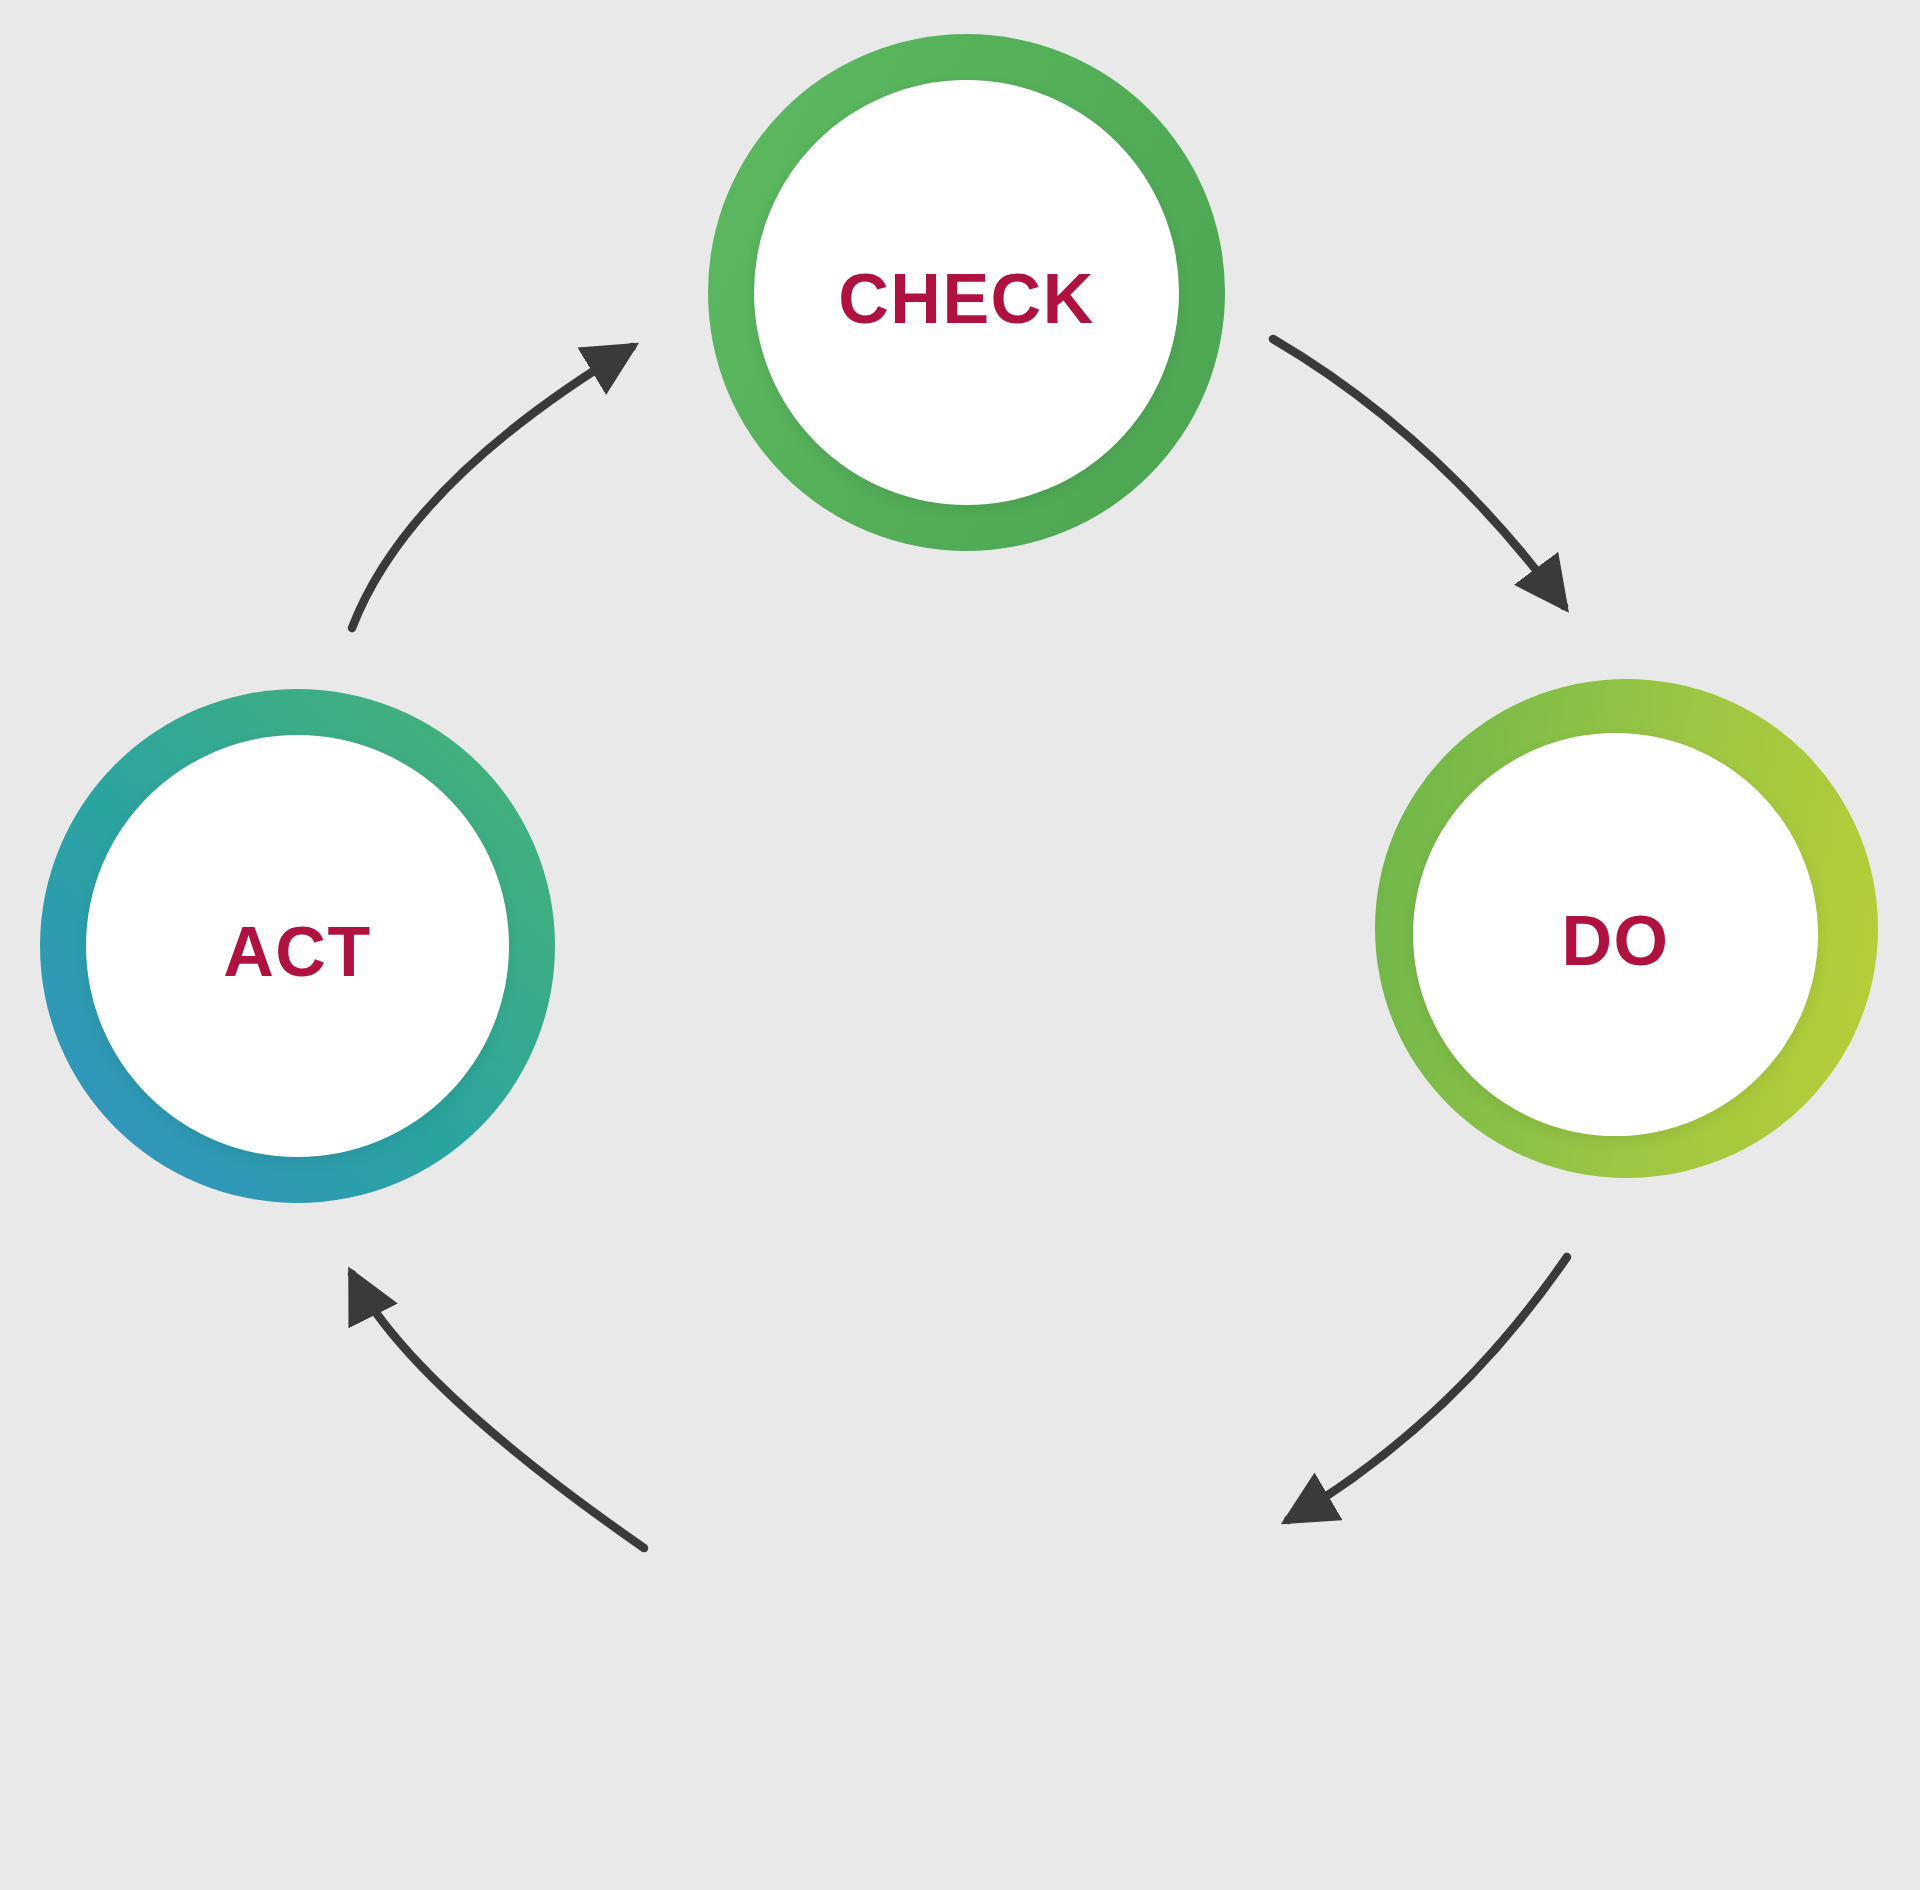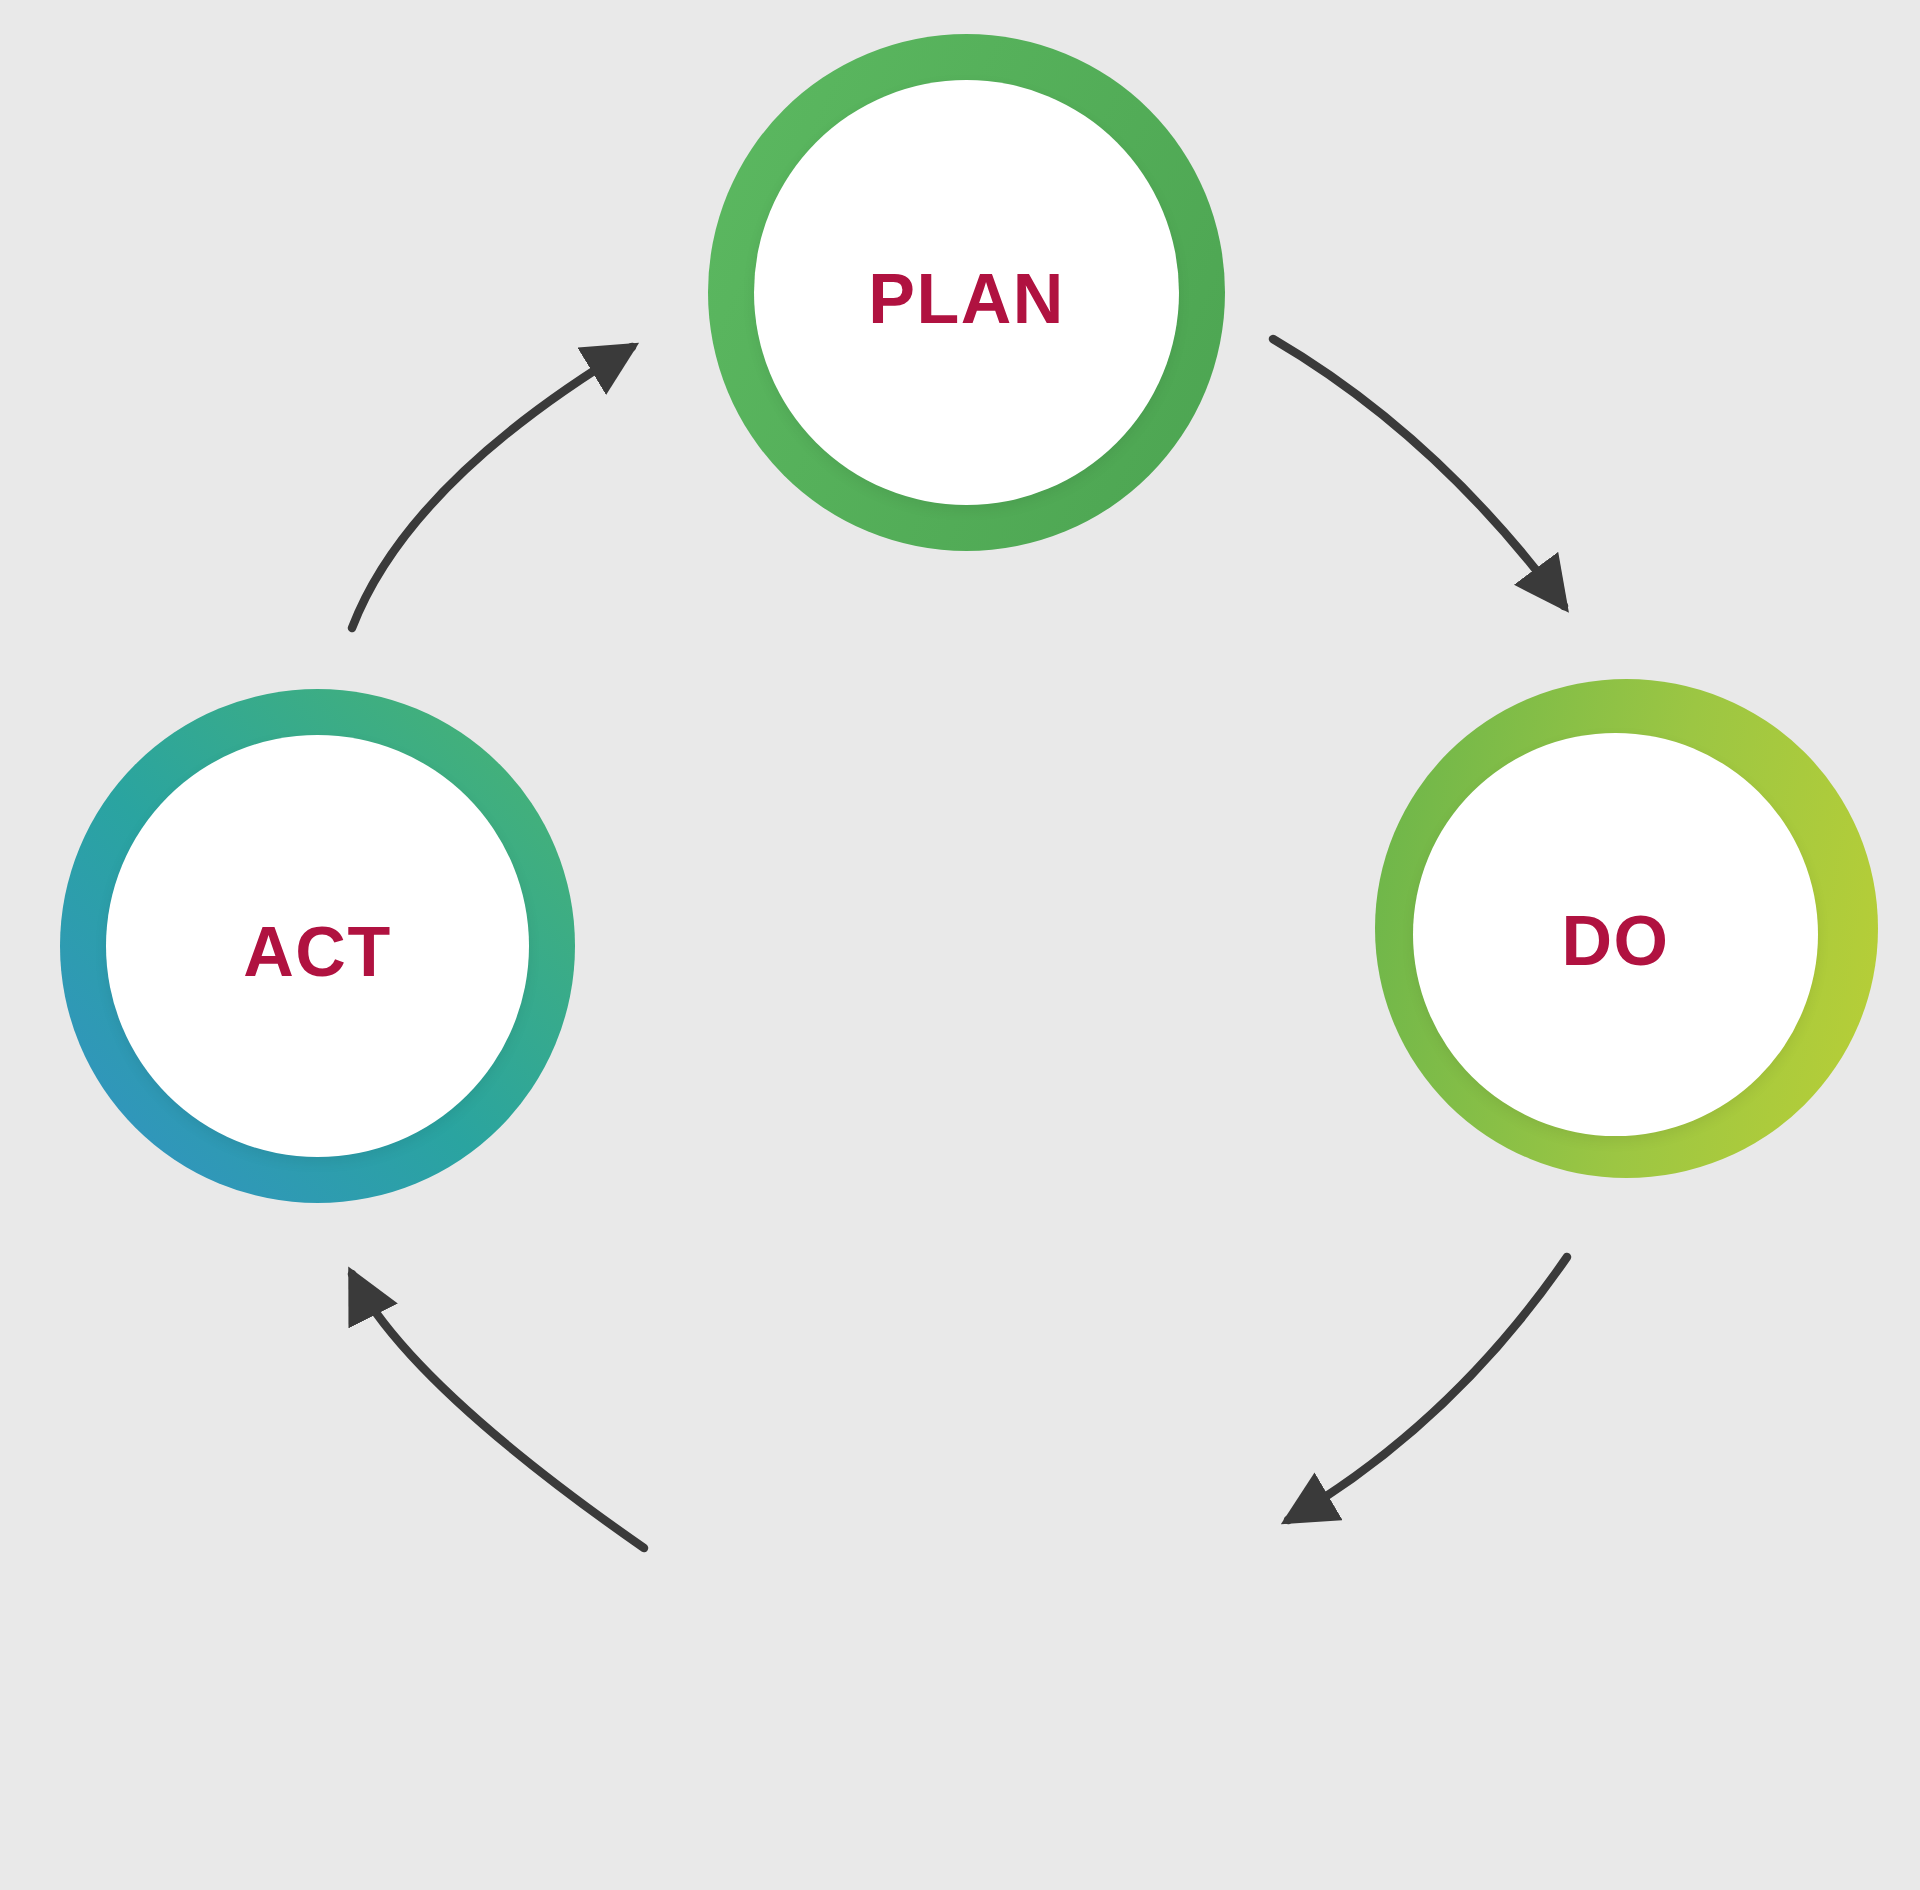--- a/index.html
+++ b/index.html
@@ -48,21 +48,21 @@
     left: 1375px; top: 679px; width: 503px; height: 499px;
     background: linear-gradient(100deg, var(--do-0, #6ab54b), var(--do-1, #9cc643) 55%, var(--do-2, #b9cf36));
   }
   
   .node-do .inner { inset: 54px 60px 42px 38px; }
   .node-check {
     left: 706px; top: 1353px; width: 512px; height: 518px;
     background: linear-gradient(115deg, var(--check-0, #58b45f), var(--check-1, #48a251));
   }
   .node-act {
-    left: 60px; top: 689px; width: 515px; height: 514px;
+    left: 40px; top: 689px; width: 515px; height: 514px;
     background: linear-gradient(45deg, var(--act-0, #3390c7), var(--act-1, #2aa4a0) 45%, var(--act-2, #4bb46e));
   }
 
   
   svg.arrows {
     position: absolute;
     left: 0; top: 0;
     width: 1920px;
     height: 1890px;
     pointer-events: none;
@@ -87,21 +87,21 @@
       </marker>
     </defs>
     <path class="shaft" d="M352,628 Q408,482 632,347" marker-end="url(#ah)"></path>
     <path class="shaft" d="M1273,339 Q1437,435 1564,606" marker-end="url(#ah)"></path>
     <path class="shaft" d="M1567,1257 Q1452,1424 1288,1520" marker-end="url(#ah)"></path>
     <path class="shaft" d="M644,1548 Q407,1383 352,1274" marker-end="url(#ah)"></path>
   </svg>
 
   <div class="node node-plan">
     <div class="inner">
-      <span class="label">PLAN</span>
+      <span class="label">CHECK</span>
     </div>
   </div>
 
   <div class="node node-do">
     <div class="inner">
       <span class="label">DO</span>
     </div>
   </div>
 
 

